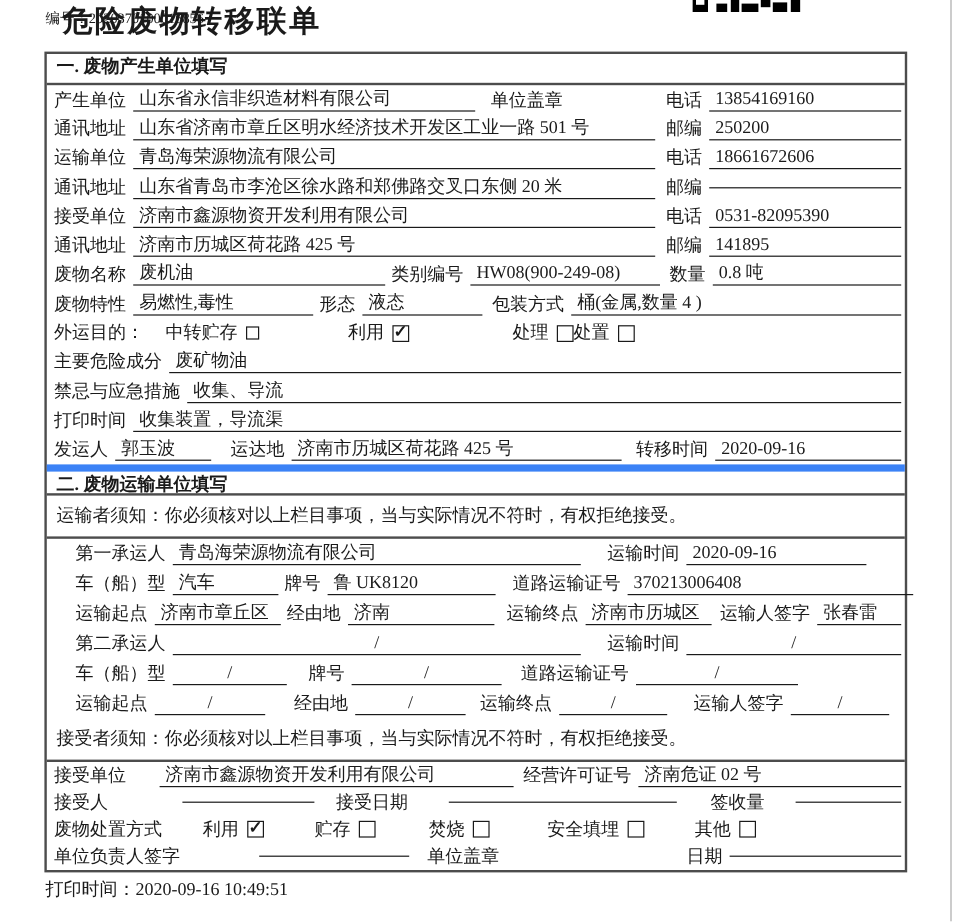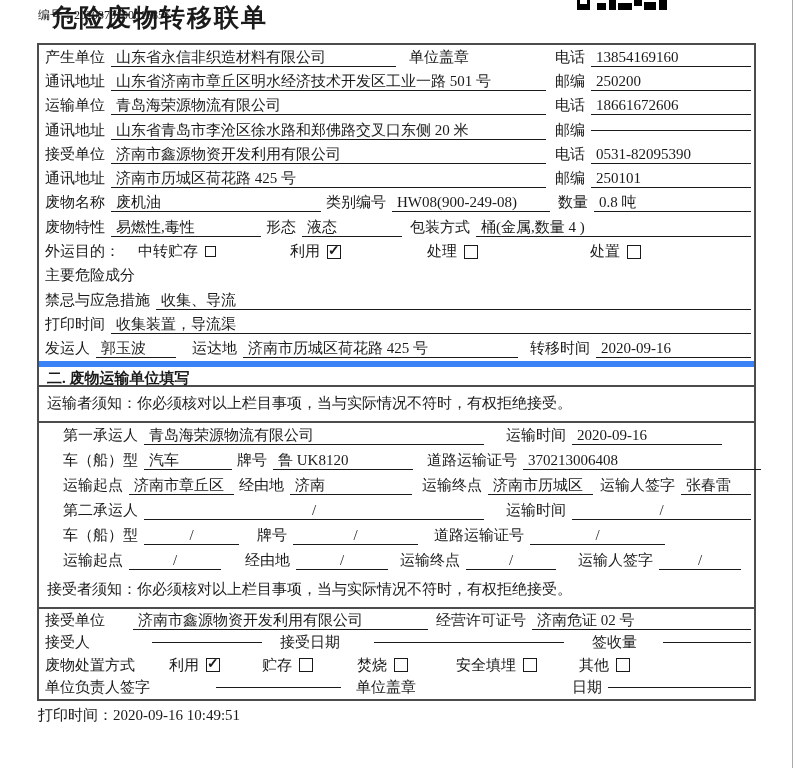--- a/index.html
+++ b/index.html
@@ -70,20 +70,21 @@
 
 <div class="hdr">
   <div class="serial">
     <span>编号：</span><span>2020370100016856</span>
   </div>
   <div class="title">危险废物转移联单</div>
 </div>
 
 <div class="form">
 
+  <div class="sec-h">一. 废物产生单位填写</div>
 
   <div class="row s1r">
     <span class="lb">产生单位</span>
     <span class="uv" style="width:285px">山东省永信非织造材料有限公司</span>
     <span class="lb" style="margin-left:13px">单位盖章</span>
     <span class="lb mla">电话</span>
     <span class="uv" style="width:160px">13854169160</span>
   </div>
 
   <div class="row s1r">
@@ -111,21 +112,21 @@
     <span class="lb">接受单位</span>
     <span class="uv" style="width:435px">济南市鑫源物资开发利用有限公司</span>
     <span class="lb mla">电话</span>
     <span class="uv" style="width:160px">0531-82095390</span>
   </div>
 
   <div class="row s1r">
     <span class="lb">通讯地址</span>
     <span class="uv" style="width:435px">济南市历城区荷花路 425 号</span>
     <span class="lb mla">邮编</span>
-    <span class="uv" style="width:160px">250101</span>
+    <span class="uv" style="width:160px">141895</span>
   </div>
 
   <div class="row s1r">
     <span class="lb">废物名称</span>
     <span class="uv" style="width:210px">废机油</span>
     <span class="lb" style="margin-left:5px">类别编号</span>
     <span class="uv" style="width:158px">HW08(900-249-08)</span>
     <span class="lb" style="margin-left:8px">数量</span>
     <span class="uv fx">0.8 吨</span>
   </div>
@@ -146,28 +147,29 @@
       <span class="cb sm"></span>
     </span>
     <span class="opt" style="margin-left:74px">
       <span>利用</span>
       <span class="cb checked"></span>
     </span>
     <span class="opt" style="margin-left:86px">
       <span>处理</span>
       <span class="cb"></span>
     </span>
-    <span class="opt" style="margin-left:112px">
+    <span class="opt" style="">
       <span>处置</span>
       <span class="cb"></span>
     </span>
   </div>
 
   <div class="row s1r">
     <span class="lb">主要危险成分</span>
+    <span class="uv fx">废矿物油</span>
   </div>
 
   <div class="row s1r">
     <span class="lb">禁忌与应急措施</span>
     <span class="uv fx">收集、导流</span>
   </div>
 
   <div class="row s1r">
     <span class="lb">打印时间</span>
     <span class="uv fx">收集装置，导流渠</span>

